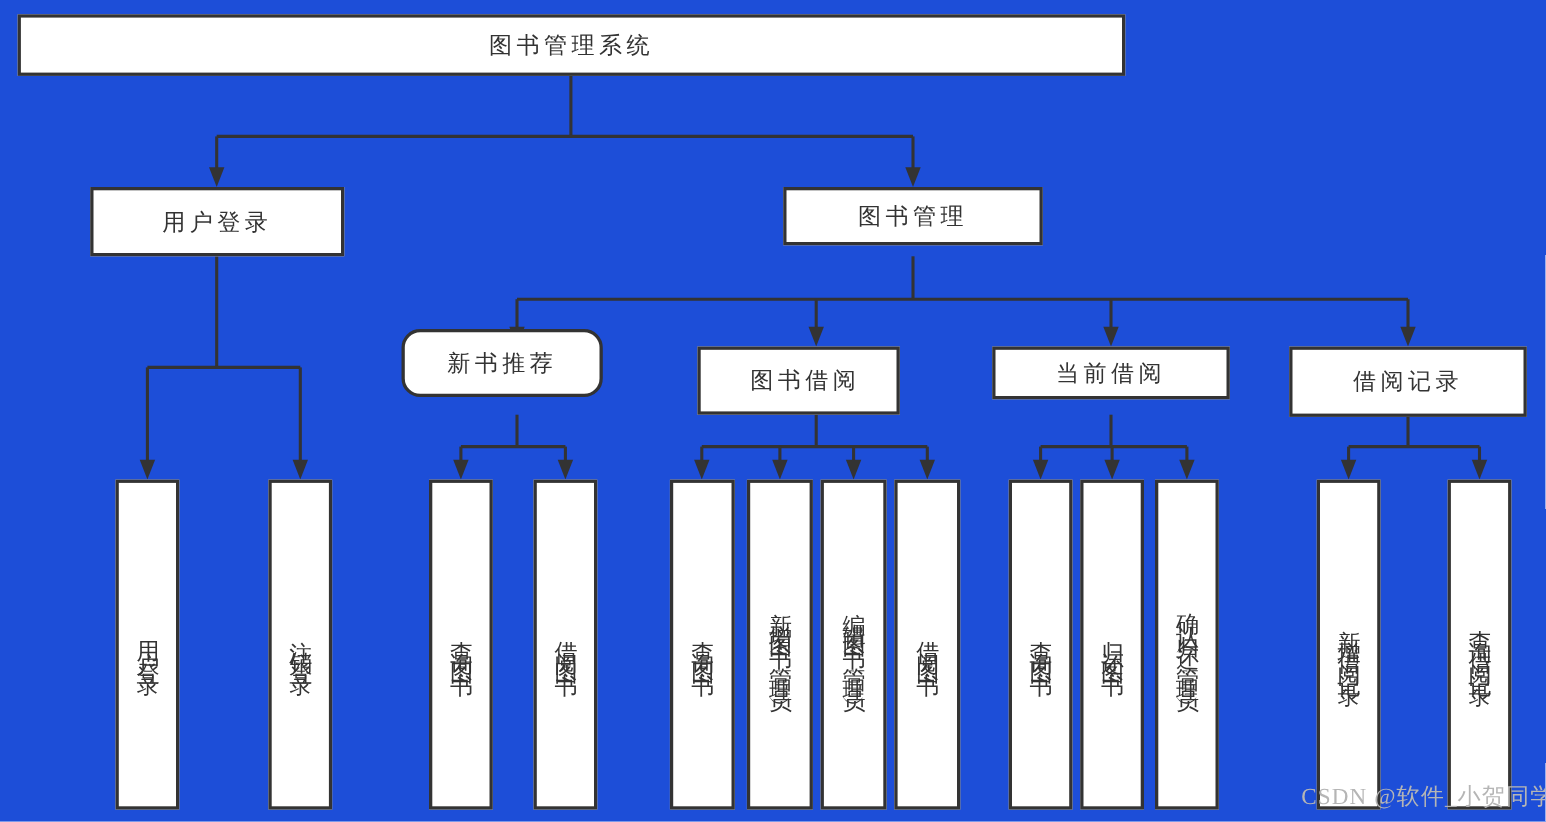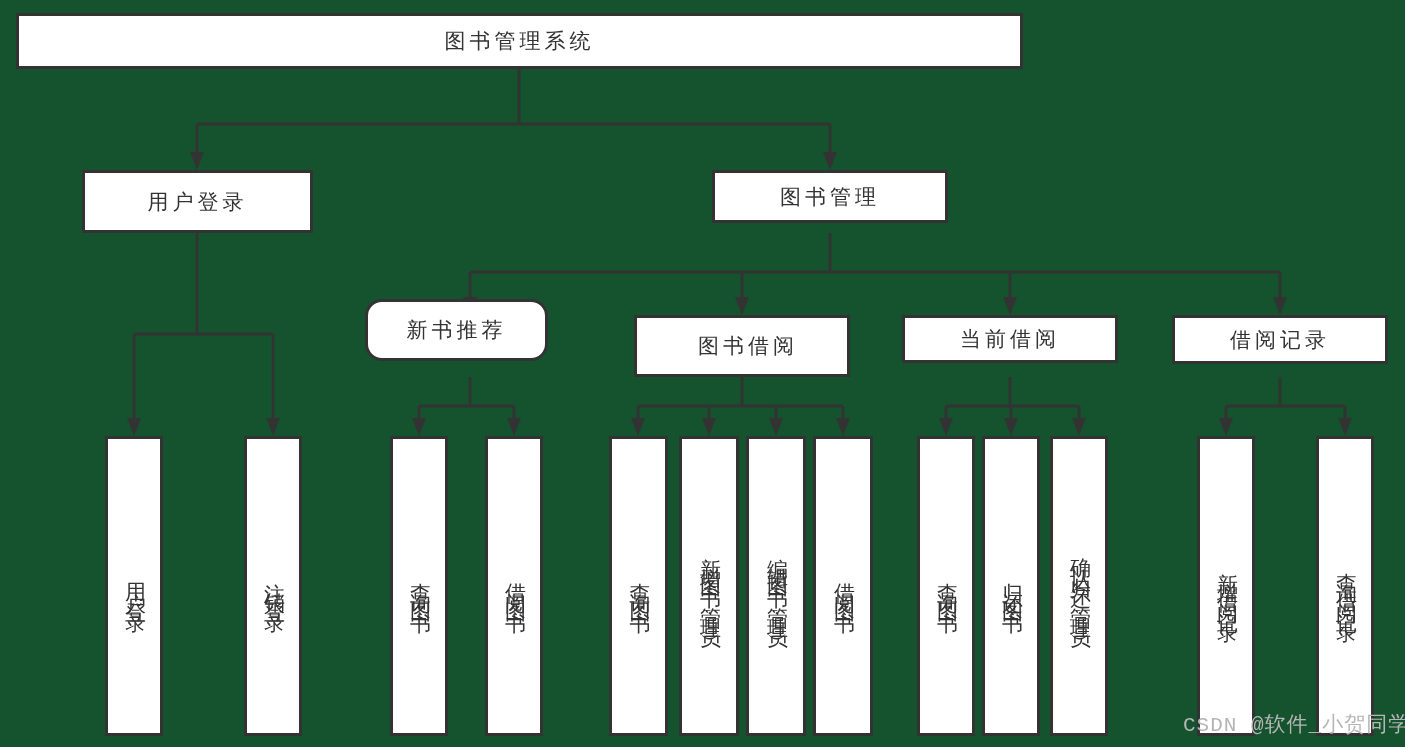--- a/index.html
+++ b/index.html
@@ -4,22 +4,22 @@
 <style>
   html, body {
     margin: 0;
     padding: 0;
     background: #ffffff;
   }
   #canvas {
     position: relative;
     width: 1405px;
     height: 747px;
-    background: #14532d;
-    font-family: Liberation Mono, monospace;
+    background: #1d4ed8;
+    font-family: Liberation Serif, serif;
     overflow: hidden;
   }
   #connectors {
     position: absolute;
     left: 0;
     top: 0;
     z-index: 1;
   }
   .node {
     position: absolute;
@@ -134,27 +134,27 @@
   <div class="node hnode" style="left:82px; top:170px; width:231px; height:63px;">
     <span>用户登录</span>
   </div>
   <div class="node hnode" style="left:712px; top:170px; width:236px; height:53px;">
     <span>图书管理</span>
   </div>
 
   <div class="node hnode" style="left:365px; top:299px; width:183px; height:62px;border-radius:17px;">
     <span>新书推荐</span>
   </div>
-  <div class="node hnode" style="left:634px; top:315px; width:216px; height:62px;padding-left:12px;">
+  <div class="node hnode" style="left:634px; top:315px; width:184px; height:62px;padding-left:12px;">
     <span>图书借阅</span>
   </div>
   <div class="node hnode" style="left:902px; top:315px; width:216px; height:48px;">
     <span>当前借阅</span>
   </div>
-  <div class="node hnode" style="left:1172px; top:315px; width:216px; height:49px;">
+  <div class="node hnode" style="left:1172px; top:315px; width:216px; height:64px;">
     <span>借阅记录</span>
   </div>
 
   <div class="node vnode" style="left:105px; width:58px;">
     <span class="vtext">用户登录</span>
   </div>
   <div class="node vnode" style="left:244px; width:58px;">
     <span class="vtext">注销登录</span>
   </div>
 

